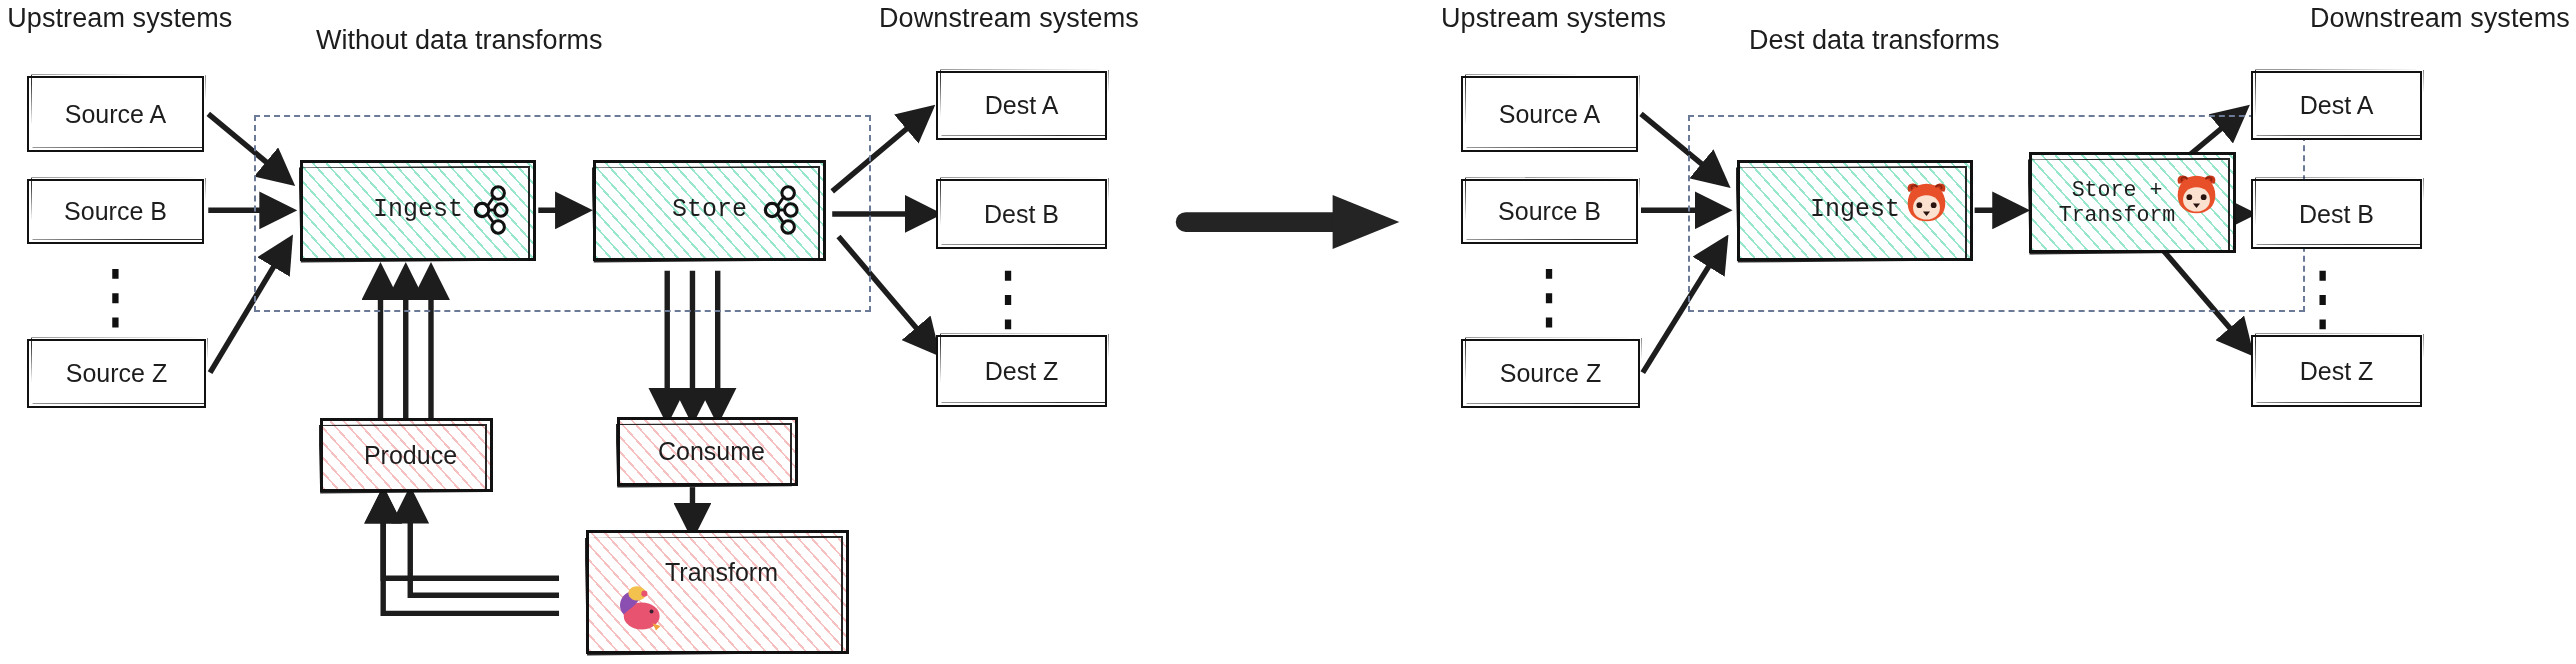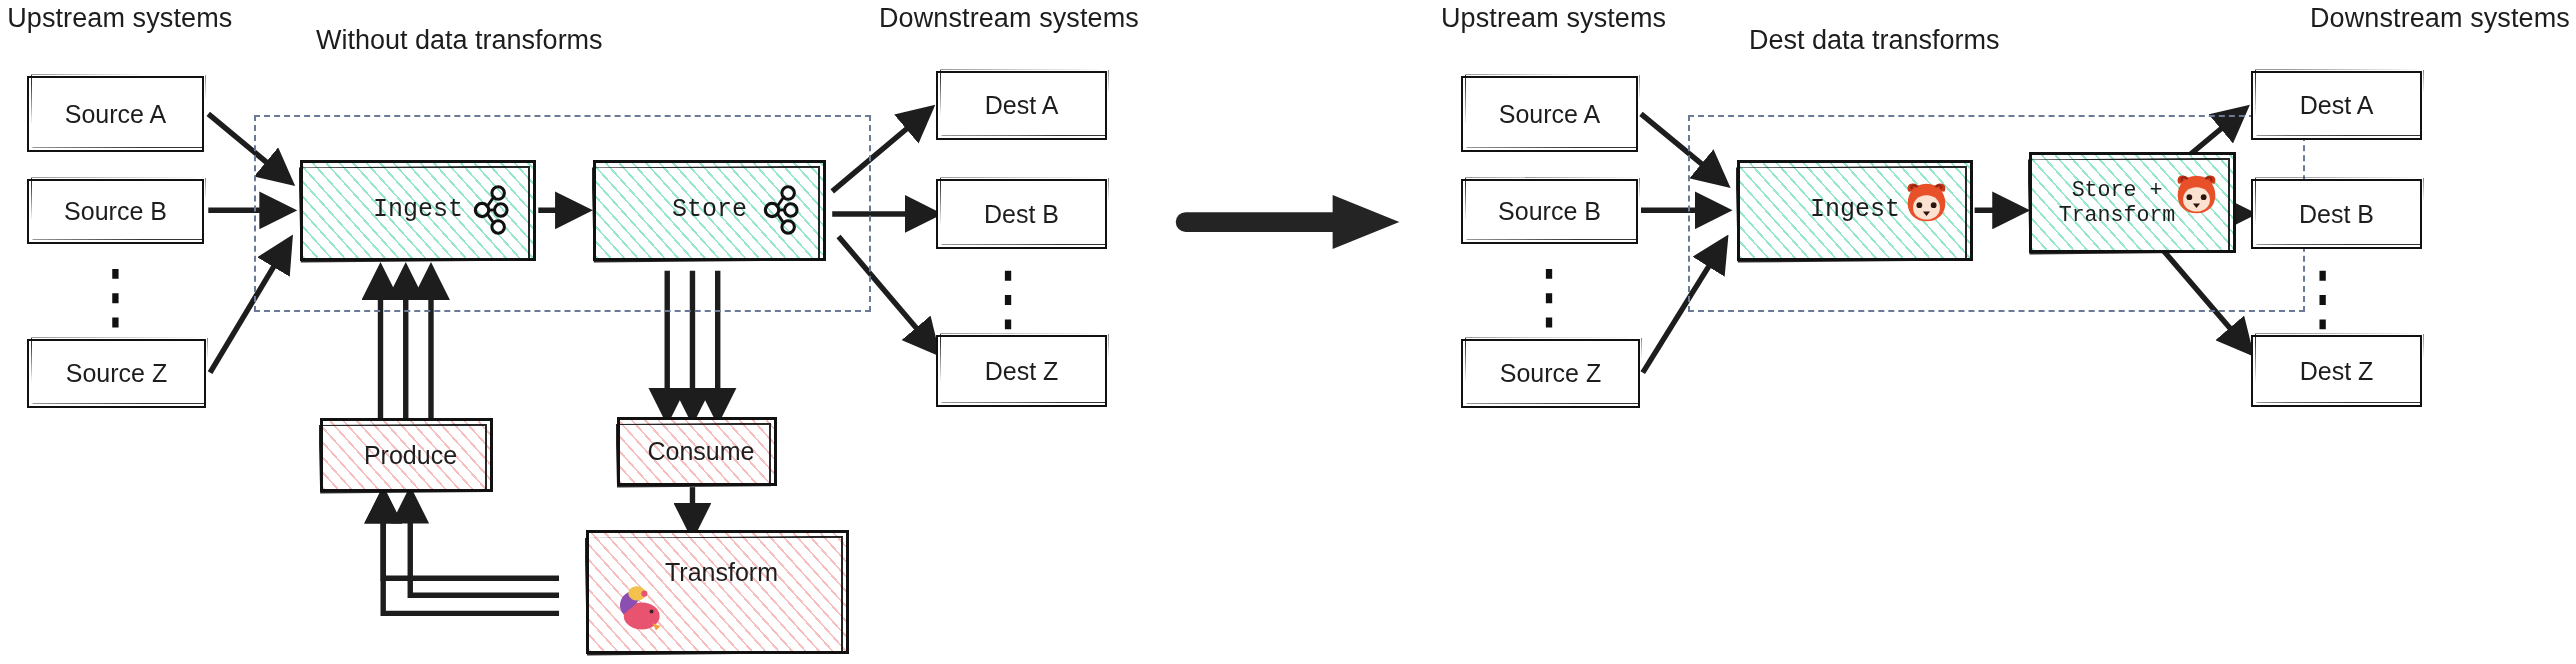--- a/index.html
+++ b/index.html
@@ -187,21 +187,21 @@
   <div class="box plain" style="left:936px;top:179px;width:171px;height:70px;">
     <span class="lbl">Dest B</span>
   </div>
   <div class="box plain" style="left:936px;top:335px;width:171px;height:72px;">
     <span class="lbl">Dest Z</span>
   </div>
 
   <div class="box pink" style="left:320px;top:418px;width:173px;height:74px;">
     <span class="lbl">Produce</span>
   </div>
-  <div class="box pink" style="left:617px;top:417px;width:160px;height:69px;">
+  <div class="box pink" style="left:617px;top:417px;width:181px;height:69px;">
     <span class="lbl">Consume</span>
   </div>
 
   <div class="box pink" style="left:586px;top:530px;width:263px;height:124px;align-items:flex-start;padding-top:25px;">
     <span class="lbl">Transform</span>
 
     <span class="icon" style="left:21.6px;bottom:10.8px;">
       <svg width="56" height="52" viewBox="0 0 62 58" aria-hidden="true">
         <ellipse cx="34" cy="38" rx="20" ry="15" fill="#e8536f"></ellipse>
         <path d="M14,36 C6,28 10,12 24,10 C30,9 34,13 32,18 C28,26 20,30 14,36 Z" fill="#8a4fb0"></path>

